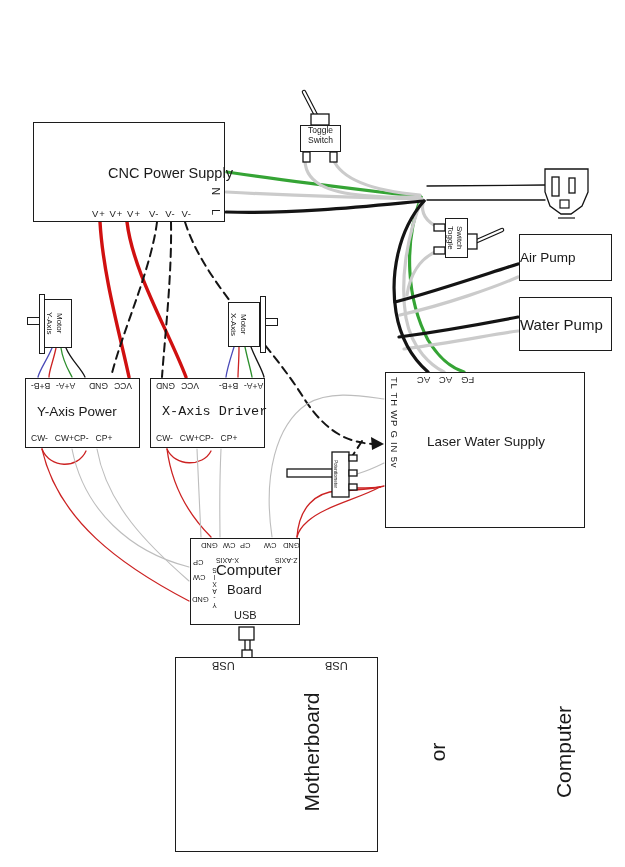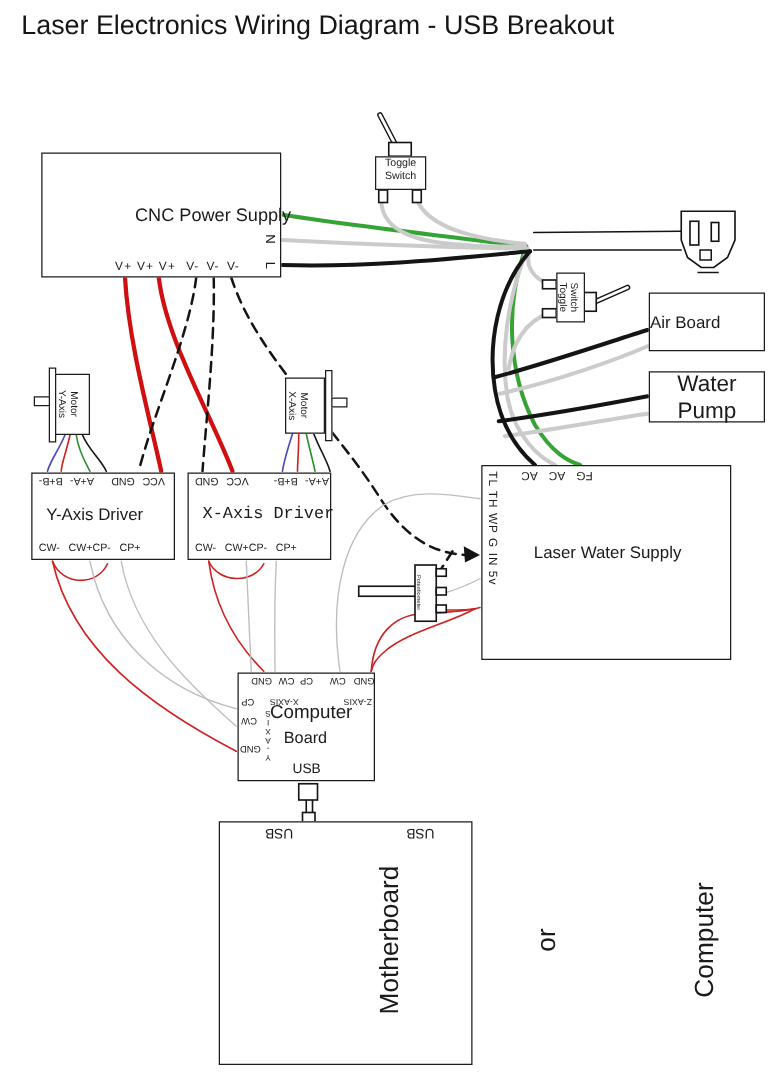--- a/index.html
+++ b/index.html
@@ -26,21 +26,20 @@
   .ws{stroke-width:1.3;}
   .wsr{stroke:#cc2222;stroke-width:1.3;}
   .wsn{stroke:#bdbdbd;stroke-width:1.1;}
   .part{fill:#fff;stroke:#141414;stroke-width:1.3;}
 </style>
 </head>
 <body>
 
 <div id="stage">
 
-  <div class="title">Laser Electronics Wiring Diagram - USB Breakout</div>
 
   <svg class="wires" width="625" height="867" viewBox="0 0 625 867">
 
     <path class="wire wg" d="M227,172 C300,183 390,193 421,197"></path>
     <path class="wire wg" d="M421,197 C403,245 407,300 428,340 C442,363 455,369 464,372"></path>
     <path class="wire wn" d="M226,192 C300,196 370,198 422,199"></path>
     <path class="wire wn" d="M422,199 C406,238 400,282 406,318 C412,350 432,366 444,372"></path>
     <path class="wire wn" d="M400,315 C448,304 495,287 518,277"></path>
     <path class="wire wn" d="M404,349 C455,342 495,334 518,331"></path>
     <path class="wire wn" d="M305,161 C306,186 335,194 372,196 C395,198 410,197 420,197"></path>
@@ -133,23 +132,23 @@
     <span>Toggle</span>
     <span>Switch</span>
   </div>
 
   <div class="box ctr" style="left:445px;top:218px;width:23px;height:40px;font-size:8px;gap:0px;">
     <span class="vtext">Toggle</span>
     <span class="vtext">Switch</span>
   </div>
 
   <div class="box ctr" style="left:519px;top:234px;width:93px;height:47px;font-size:13.5px;">
-    <span>Air Board</span>
-  </div>
-  <div class="box ctr" style="left:519px;top:297px;width:93px;height:41px;font-size:18px;">
+    <span>Air Pump</span>
+  </div>
+  <div class="box ctr" style="left:519px;top:297px;width:93px;height:54px;font-size:15px;">
     <span>Water Pump</span>
   </div>
 
   <div class="box" style="left:39px;top:294px;width:6px;height:60px;"></div>
   <div class="box" style="left:27px;top:317px;width:13px;height:8px;"></div>
   <div class="box ctr" style="left:44px;top:299px;width:28px;height:49px;font-size:8px;gap:1px;">
     <span class="vtext">Y-Axis</span>
     <span class="vtext">Motor</span>
   </div>
 
@@ -160,21 +159,21 @@
     <span class="vtext">Motor</span>
   </div>
 
   <div class="box" style="left:25px;top:378px;width:115px;height:70px;"></div>
   <div class="lbl pinrow" style="left:31px;top:381px;font-size:8.5px;gap:6px;">
     <span class="flip">B+B-</span>
     <span class="flip">A+A-</span>
     <span class="flip" style="margin-left:8px;">GND</span>
     <span class="flip">VCC</span>
   </div>
-  <div class="lbl" style="left:37px;top:405px;font-size:13.5px;">Y-Axis Driver</div>
+  <div class="lbl" style="left:37px;top:405px;font-size:13.5px;">Y-Axis Power</div>
   <div class="lbl pinrow" style="left:31px;top:434px;font-size:8.5px;gap:7px;">
     <span>CW-</span>
     <span>CW+CP-</span>
     <span>CP+</span>
   </div>
 
   <div class="box" style="left:150px;top:378px;width:115px;height:70px;"></div>
   <div class="lbl pinrow" style="left:156px;top:381px;font-size:8.5px;gap:6px;">
     <span class="flip">GND</span>
     <span class="flip">VCC</span>

